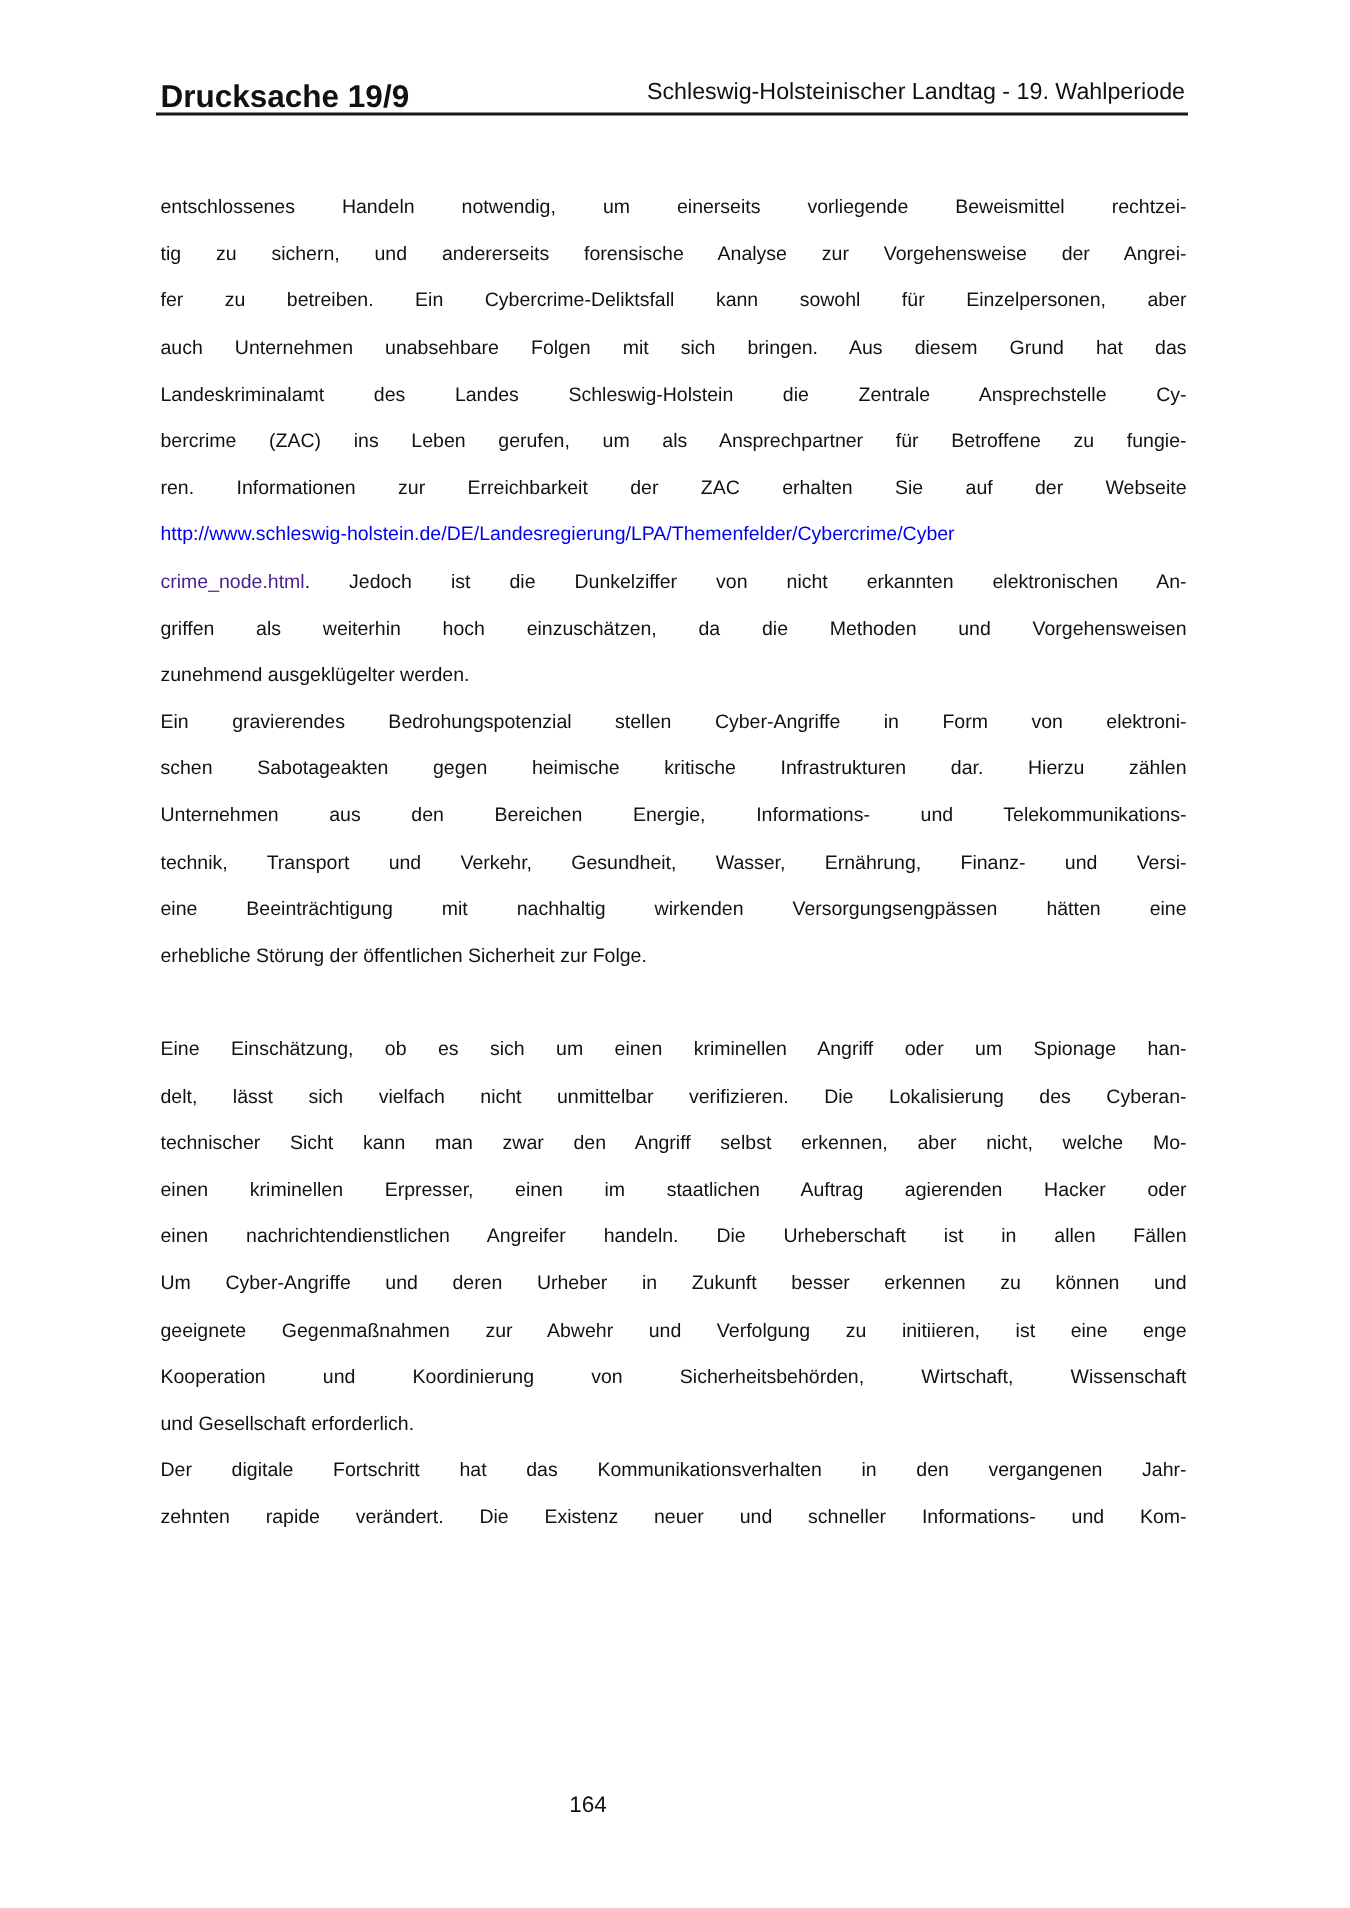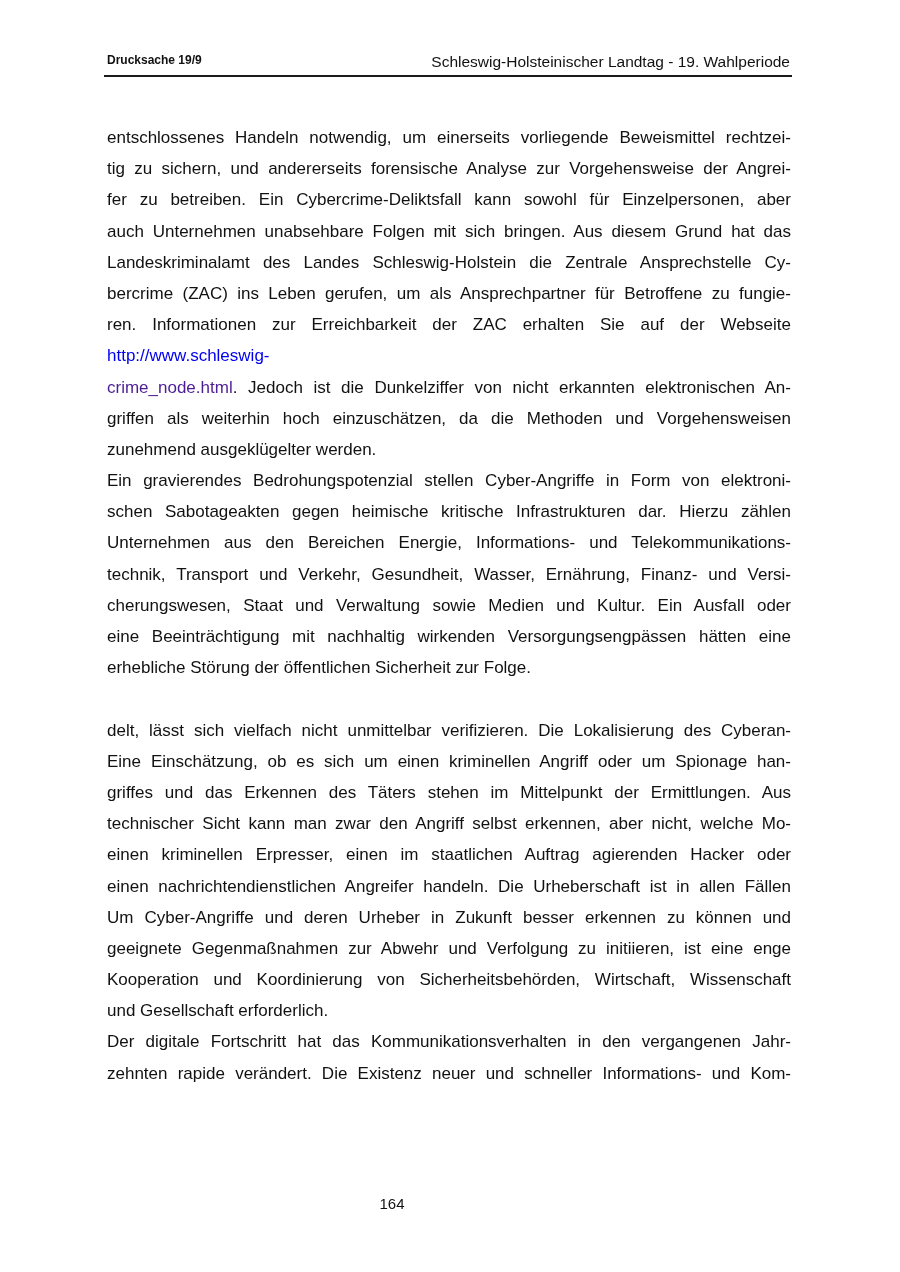--- a/index.html
+++ b/index.html
@@ -14,21 +14,21 @@
     background: #ffffff;
     font-family: "Liberation Sans", sans-serif;
     color: #111111;
     overflow: hidden;
   }
   
   .header-doc-number {
     position: absolute;
     left: 107px;
     top: 53px;
-    font-size: 12px;
+    font-size: 21px;
     font-weight: bold;
     white-space: nowrap;
   }
   .header-title {
     position: absolute;
     left: 226px;
     right: 110px;
     top: 53px;
     font-size: 15.5px;
     text-align: right;
@@ -41,21 +41,21 @@
     width: 688px;
     height: 0;
     border-top: 2px solid #1a1a1a;
   }
   
   .doc-body {
     position: absolute;
     left: 107px;
     top: 122px;
     width: 684px;
-    font-size: 17px;
+    font-size: 13px;
     line-height: 31.2px;
     color: #111111;
   }
   .ln {
     height: 31.2px;
     overflow: hidden;
     text-align: justify;
     text-align-last: justify;
   }
   .ln.last {
@@ -95,27 +95,25 @@
     <div class="ln">bercrime (ZAC) ins Leben gerufen, um als Ansprechpartner für Betroffene zu fungie-</div>
     <div class="ln">ren. Informationen zur Erreichbarkeit der ZAC erhalten Sie auf der Webseite</div>
     <div class="ln last"><a class="doclink" style="color: rgb(0, 0, 238);">http://www.schleswig-holstein.de/DE/Landesregierung/LPA/Themenfelder/Cybercrime/Cyber</a></div>
     <div class="ln"><a class="doclink" style="color: #4c1d95;">crime_node.html</a><span>. Jedoch ist die Dunkelziffer von nicht erkannten elektronischen An-</span></div>
     <div class="ln">griffen als weiterhin hoch einzuschätzen, da die Methoden und Vorgehensweisen</div>
     <div class="ln last">zunehmend ausgeklügelter werden.</div>
     <div class="ln">Ein gravierendes Bedrohungspotenzial stellen Cyber-Angriffe in Form von elektroni-</div>
     <div class="ln">schen Sabotageakten gegen heimische kritische Infrastrukturen dar. Hierzu zählen</div>
     <div class="ln">Unternehmen aus den Bereichen Energie, Informations- und Telekommunikations-</div>
     <div class="ln">technik, Transport und Verkehr, Gesundheit, Wasser, Ernährung, Finanz- und Versi-</div>
-    <div class="ln">cherungswesen, Staat und Verwaltung sowie Medien und Kultur. Ein Ausfall oder</div>
     <div class="ln">eine Beeinträchtigung mit nachhaltig wirkenden Versorgungsengpässen hätten eine</div>
     <div class="ln last">erhebliche Störung der öffentlichen Sicherheit zur Folge.</div>
     <div class="ln spacer"></div>
+    <div class="ln">Eine Einschätzung, ob es sich um einen kriminellen Angriff oder um Spionage han-</div>
     <div class="ln">delt, lässt sich vielfach nicht unmittelbar verifizieren. Die Lokalisierung des Cyberan-</div>
-    <div class="ln">Eine Einschätzung, ob es sich um einen kriminellen Angriff oder um Spionage han-</div>
-    <div class="ln">griffes und das Erkennen des Täters stehen im Mittelpunkt der Ermittlungen. Aus</div>
     <div class="ln">technischer Sicht kann man zwar den Angriff selbst erkennen, aber nicht, welche Mo-</div>
     <div class="ln">einen kriminellen Erpresser, einen im staatlichen Auftrag agierenden Hacker oder</div>
     <div class="ln">einen nachrichtendienstlichen Angreifer handeln. Die Urheberschaft ist in allen Fällen</div>
     <div class="ln">Um Cyber-Angriffe und deren Urheber in Zukunft besser erkennen zu können und</div>
     <div class="ln">geeignete Gegenmaßnahmen zur Abwehr und Verfolgung zu initiieren, ist eine enge</div>
     <div class="ln">Kooperation und Koordinierung von Sicherheitsbehörden, Wirtschaft, Wissenschaft</div>
     <div class="ln last">und Gesellschaft erforderlich.</div>
     <div class="ln">Der digitale Fortschritt hat das Kommunikationsverhalten in den vergangenen Jahr-</div>
     <div class="ln">zehnten rapide verändert. Die Existenz neuer und schneller Informations- und Kom-</div>
   </div>

